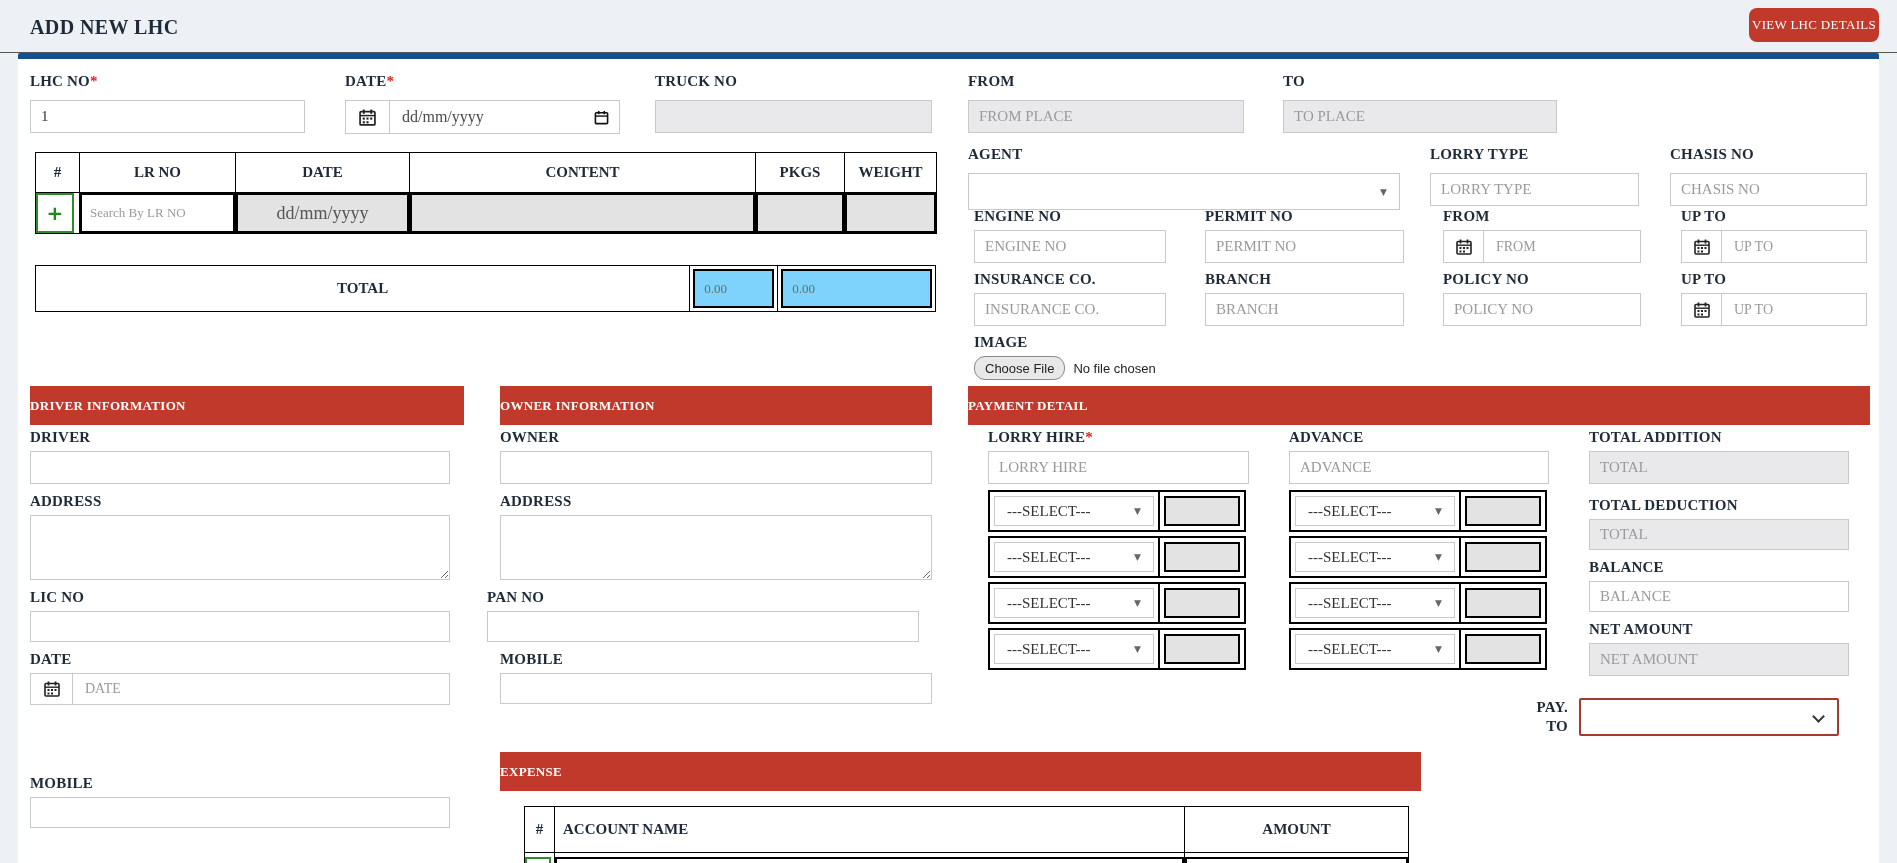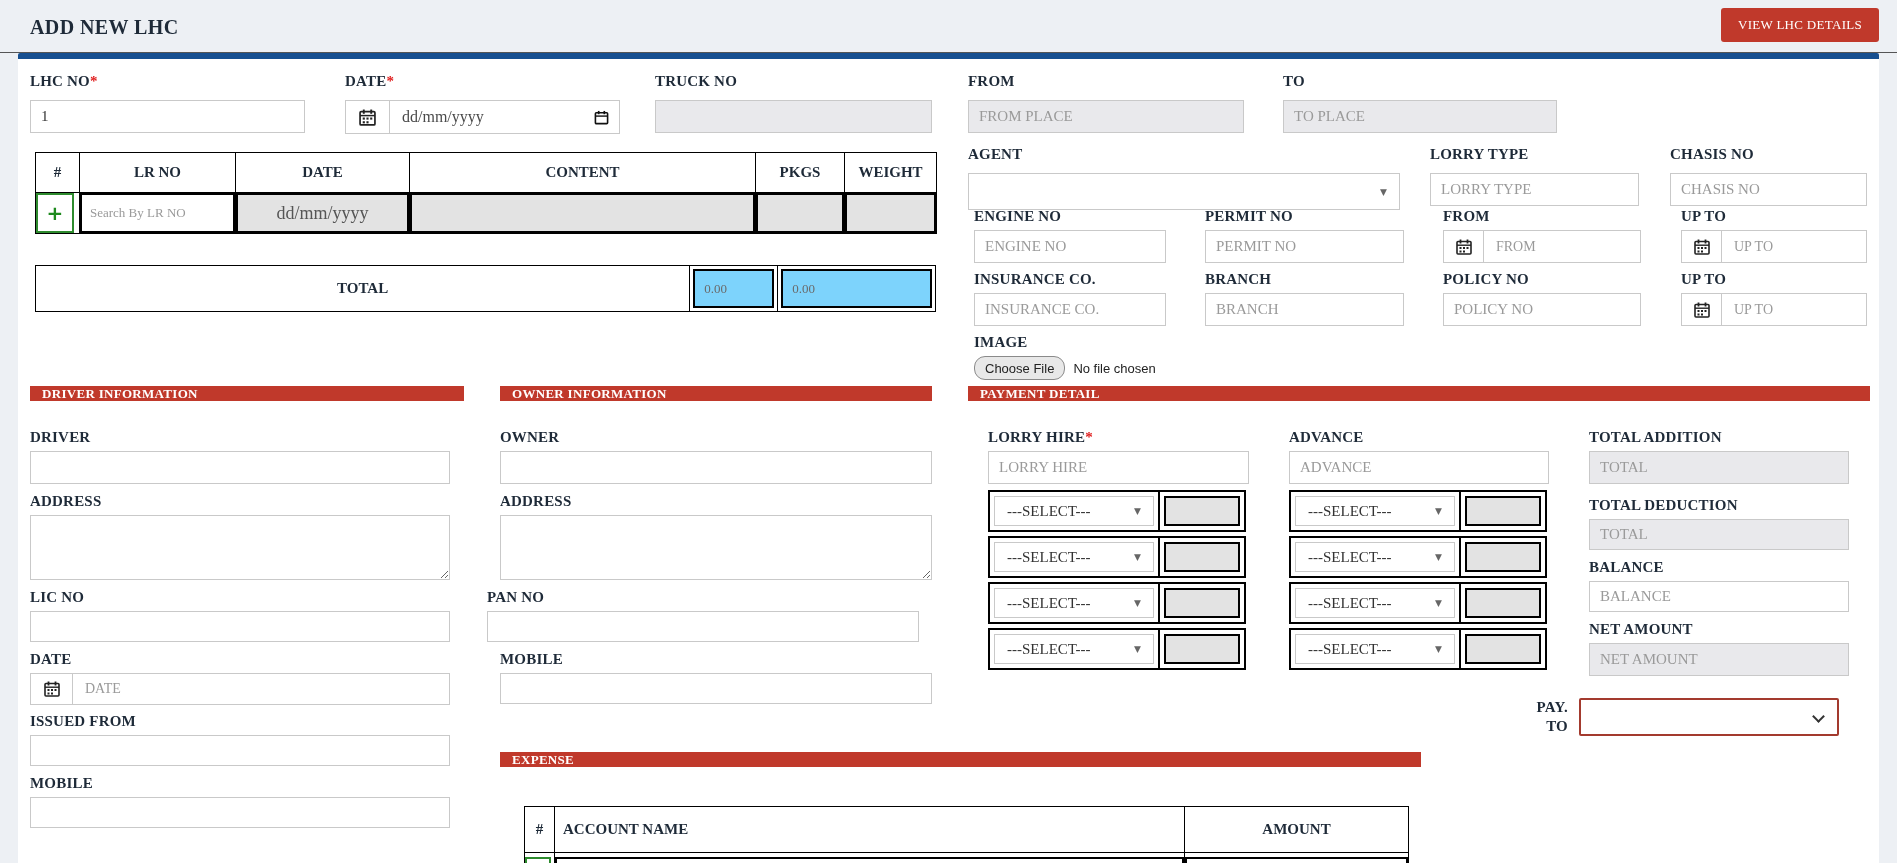--- a/index.html
+++ b/index.html
@@ -1,21 +1,21 @@
 <!DOCTYPE html>
 <html><head>
 <meta charset="utf-8">
 <style>
   * { box-sizing: border-box; margin: 0; padding: 0; }
   body { background:#edf0f4; font-family:"Liberation Serif","DejaVu Serif",serif; }
   .page { position:relative; width:1897px; height:863px; background:#edf0f4; overflow:hidden; }
 
   .page-title { position:absolute; left:30px; top:16px; font-size:20px; font-weight:bold; color:#1e2a38; letter-spacing:.4px; }
-  .btn-red { position:absolute; right:18px; top:8px; width:158px; height:34px; background:#c0392b; color:#fff;
-             border:none; border-radius:3px; font-family:"Liberation Serif",serif; font-size:13px; letter-spacing:.3px; cursor:pointer; }
+  .btn-red { position:absolute; right:18px; top:8px; width:130px; height:34px; background:#c0392b; color:#fff;
+             border:none; border-radius:8px; font-family:"Liberation Serif",serif; font-size:13px; letter-spacing:.3px; cursor:pointer; }
   .top-divider { position:absolute; left:0; right:0; top:52px; height:1px; background:#555; }
 
   .panel { position:absolute; left:18px; top:53px; width:1861px; height:880px; background:#fff;
            border-top:6px solid #164f90; border-radius:2px 2px 0 0; }
 
   .abs { position:absolute; }
   .lbl { display:block; height:18px; margin-bottom:4px; font-size:15px; font-weight:bold; color:#1e2a38; letter-spacing:.2px; white-space:nowrap; }
   .sp .lbl { margin-bottom:9px; }
   .req { color:#e02020; }
 
@@ -54,21 +54,21 @@
 
   
   .total-strip { display:flex; border:1px solid #000; height:47px; }
   .total-cell { width:655px; display:flex; align-items:center; justify-content:center; font-size:15px; font-weight:bold; color:#1e2a38; border-right:1px solid #000; }
   .tbox-cell { border-right:1px solid #000; padding:3px; }
   .tbox-cell:last-child { border-right:none; }
   .tbox { height:100%; border:2px solid #000; background:#7dd3fc; display:flex; align-items:center; padding-left:9px;
           font-size:13px; color:#6a6a6a; }
 
   
-  .secbar { height:15px; background:#c0392b; color:#fff; display:flex; align-items:center; padding-left:12px;
+  .secbar { height:39px; background:#c0392b; color:#fff; display:flex; align-items:center; padding-left:0;
             font-size:13px; font-weight:bold; letter-spacing:.3px; }
 
   
   .selrow { display:flex; height:42px; margin-bottom:4px; }
   .sel-cell { width:172px; border:2px solid #000; background:#fff; padding:4px; }
   .sel-cell .fsel { height:100%; }
   .box-cell { width:86px; border:2px solid #000; border-left:none; padding:4px; background:#fff; }
   .gbox { width:100%; height:100%; border:2px solid #000; background:#e3e3e3; }
 
   
@@ -317,24 +317,20 @@
               <rect x="3.5" y="8" width="2" height="2" fill="#222"></rect>
               <rect x="7" y="8" width="2" height="2" fill="#222"></rect>
               <rect x="10.5" y="8" width="2" height="2" fill="#222"></rect>
               <rect x="3.5" y="11.5" width="2" height="2" fill="#222"></rect>
               <rect x="7" y="11.5" width="2" height="2" fill="#222"></rect>
             </svg>
         </span>
         <span class="dg-text">DATE</span>
       </div>
     </div>
-    <div class="abs" style="left:12px;top:654px;width:420px">
-      <span class="lbl">ISSUED FROM</span>
-      <input class="inp h31" style="">
-    </div>
     <div class="abs" style="left:12px;top:716px;width:420px">
       <span class="lbl">MOBILE</span>
       <input class="inp h31" style="">
     </div>
 
     <div class="abs" style="left:482px;top:370px;width:432px">
       <span class="lbl">OWNER</span>
       <input class="inp" style="">
     </div>
     <div class="abs" style="left:482px;top:434px;width:432px">

